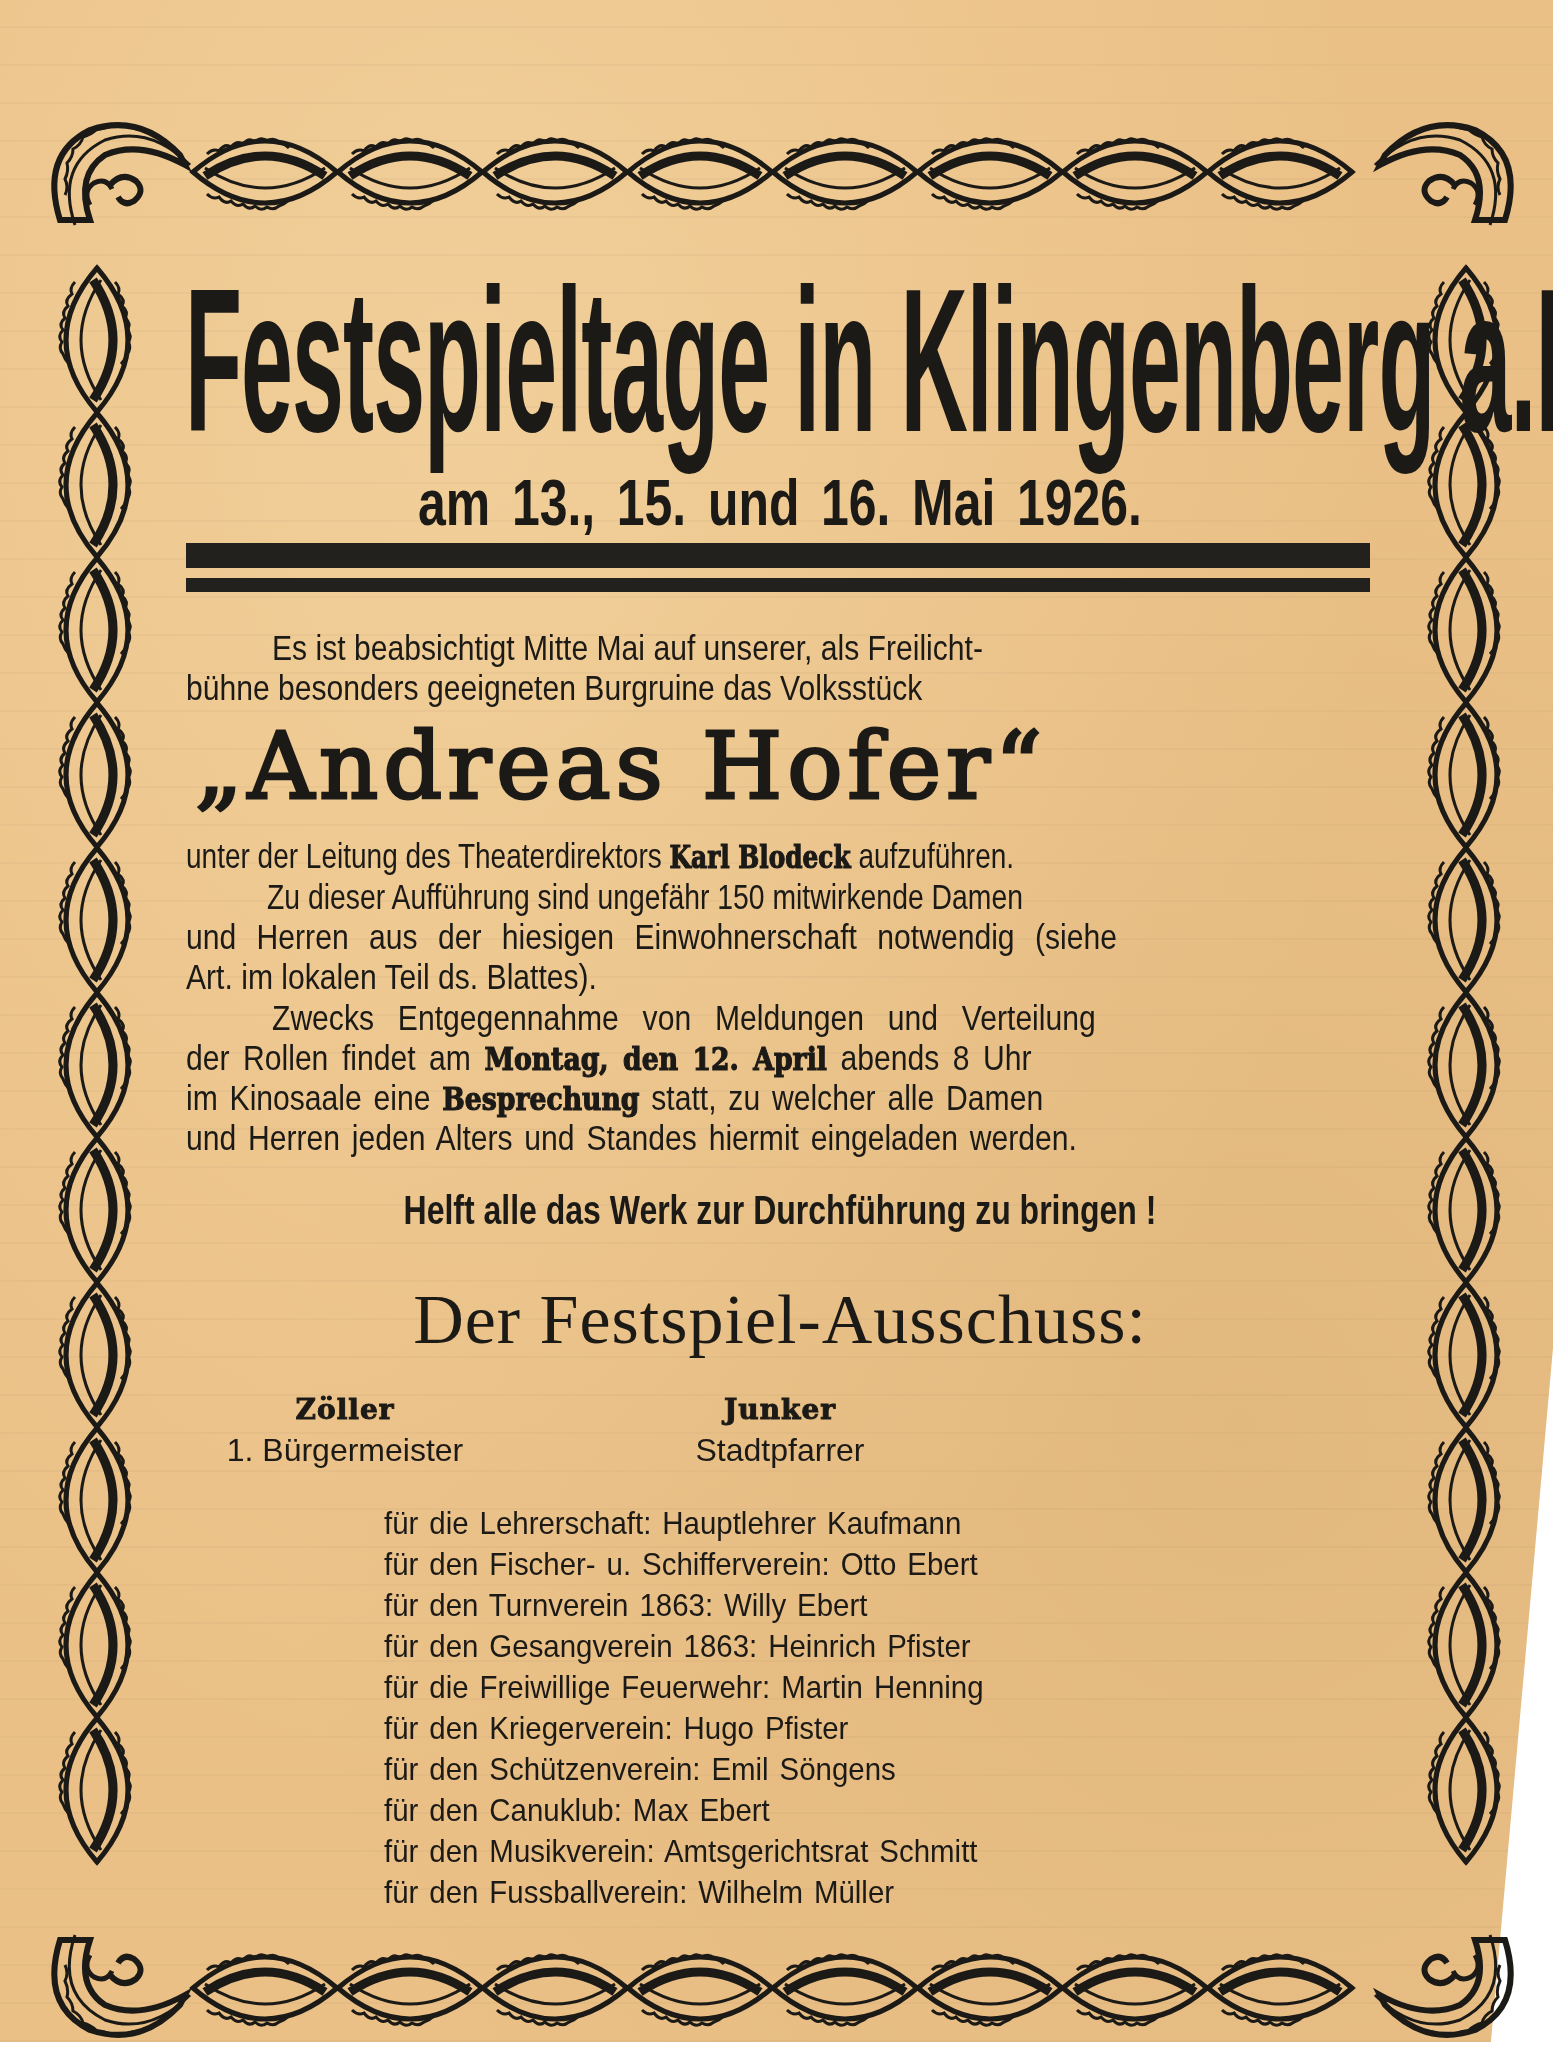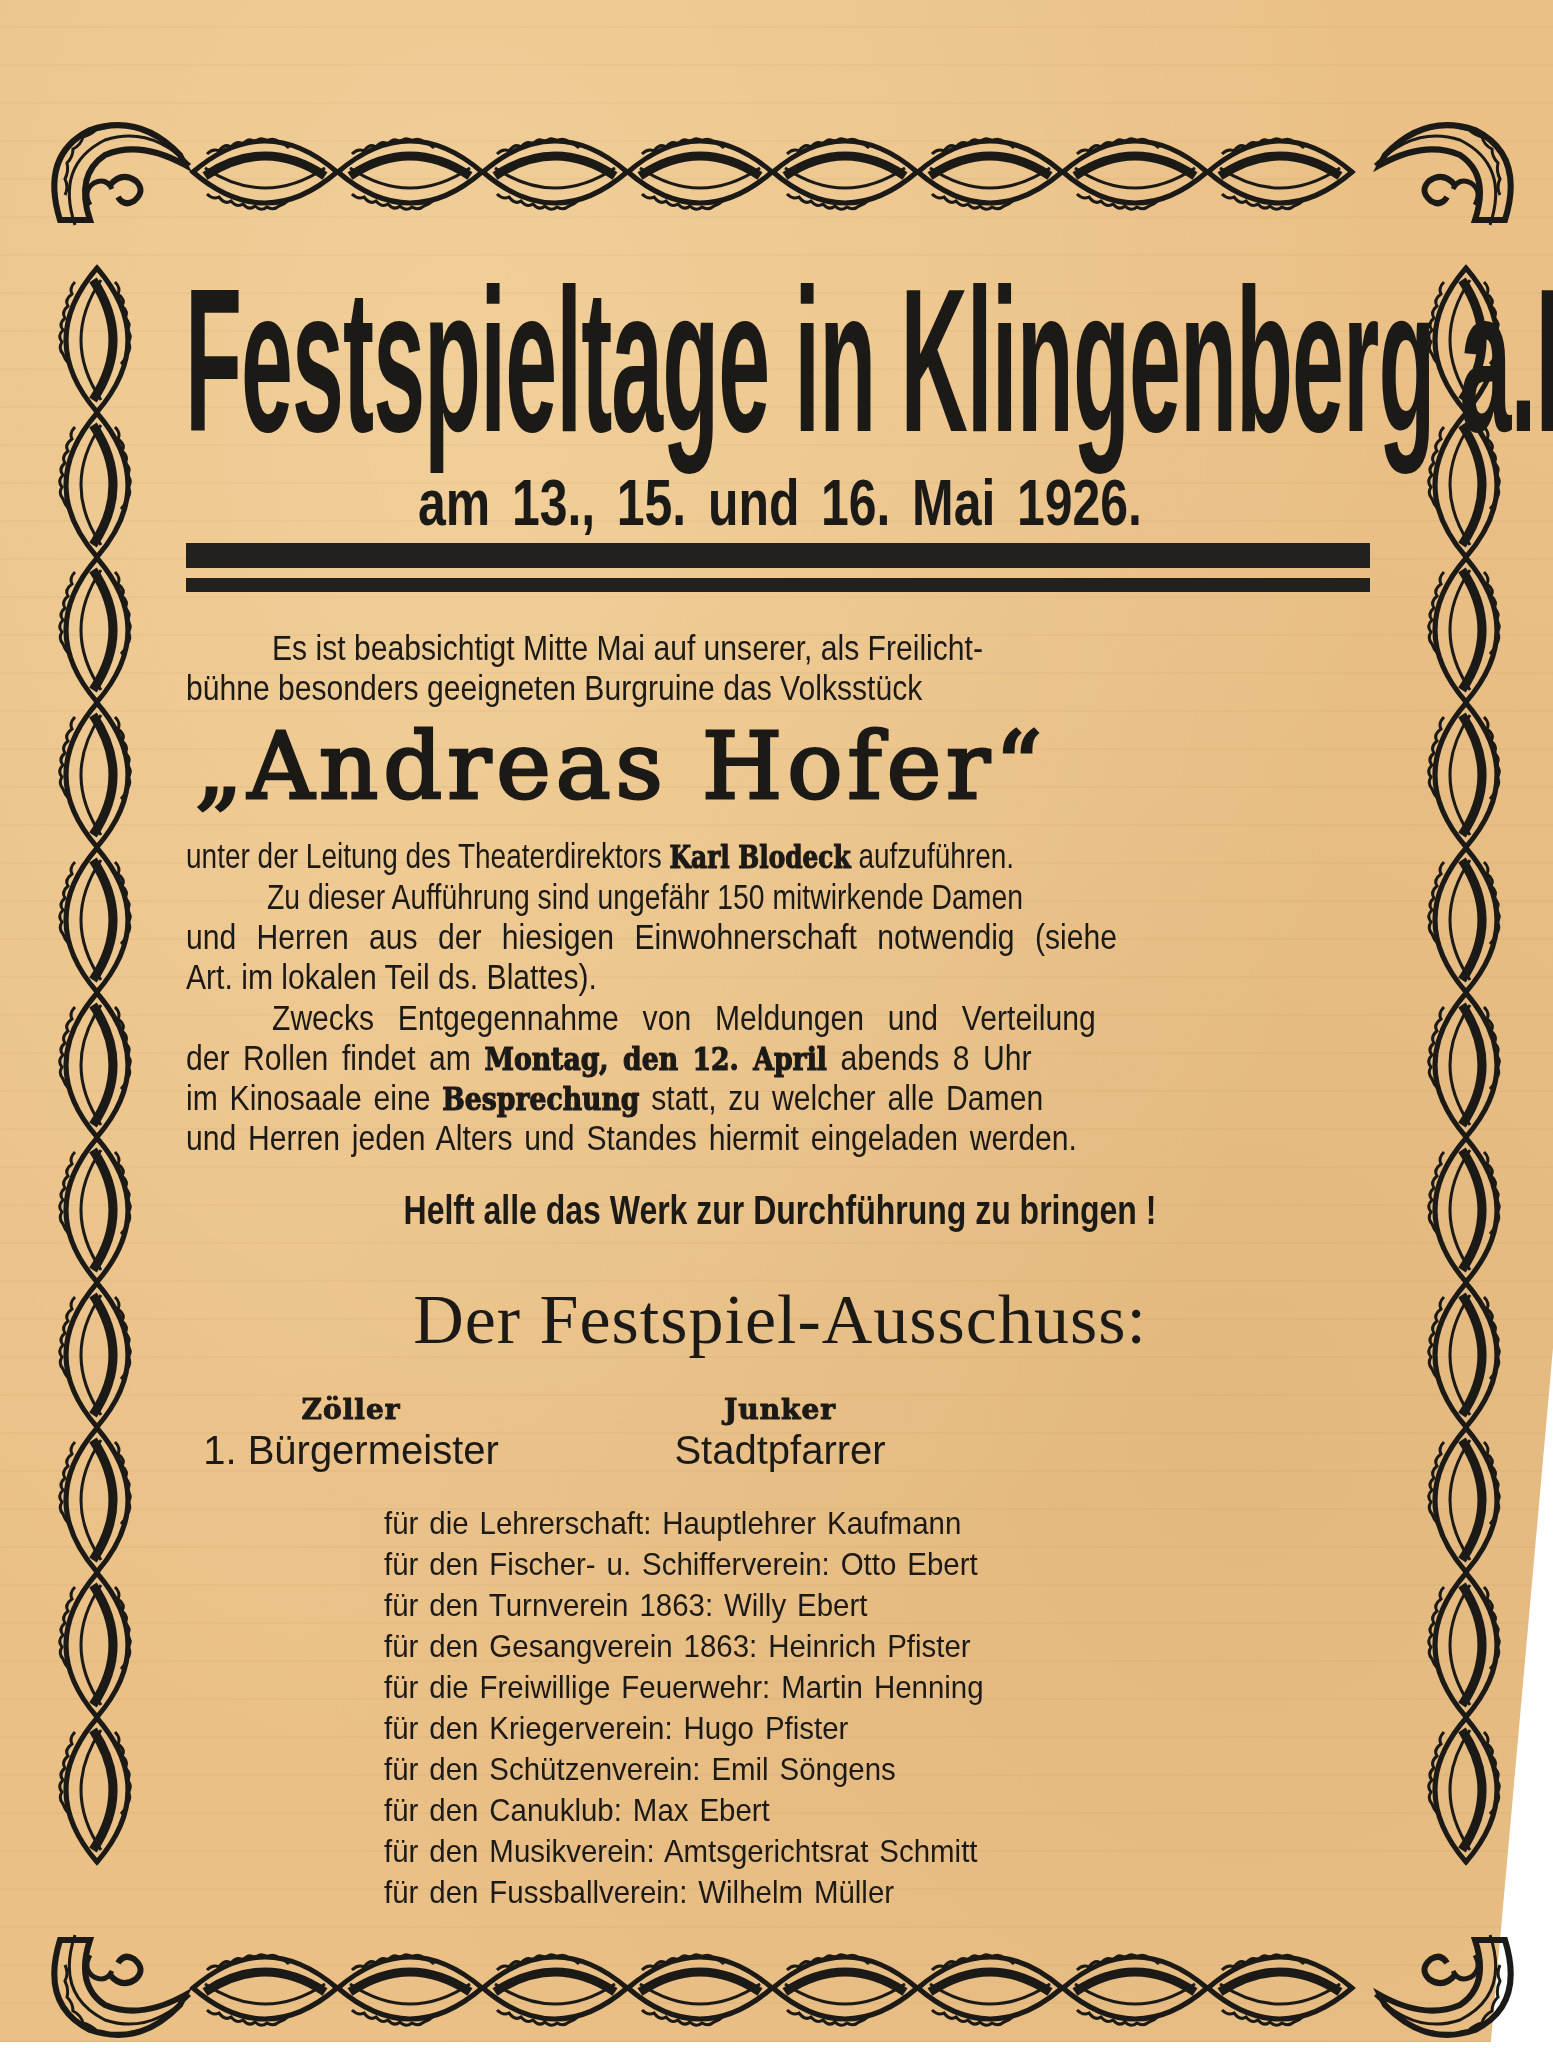--- a/index.html
+++ b/index.html
@@ -164,21 +164,21 @@
       font-family: "DejaVu Serif", serif;
       font-weight: 900;
       font-size: 28px;
       line-height: 40px;
       color: #1c1a17;
       -webkit-text-stroke: 1px #1c1a17;
       letter-spacing: 1px;
     }
     .officer-role {
       font-family: "Liberation Sans", sans-serif;
-      font-size: 40px;
+      font-size: 32px;
       line-height: 40px;
       color: #1c1a17;
       white-space: nowrap;
     }
 
     .reps {
       position: absolute;
       left: 384px; top: 1480px;
       width: 1000px;
       margin-top: 23px;
@@ -343,21 +343,21 @@
 </div>
 <div class="line" style="top:1118px;">
   <div class="body-text" style="word-spacing:4px;">und Herren jeden Alters und Standes hiermit eingeladen werden.</div>
 </div>
 
 <div class="appeal">Helft alle das Werk zur Durchführung zu bringen !</div>
 
 <div class="committee-title">Der Festspiel-Ausschuss:</div>
 
 <div class="officers">
-  <div class="officer" style="left:6px; width:330px;">
+  <div class="officer" style="left:0; width:330px;">
     <div class="officer-name">Zöller</div>
     <div class="officer-role">1. Bürgermeister</div>
   </div>
   <div class="officer" style="left:440px; width:320px;text-align:center;">
     <div class="officer-name">Junker</div>
     <div class="officer-role">Stadtpfarrer</div>
   </div>
 </div>
 
 <div class="reps">

